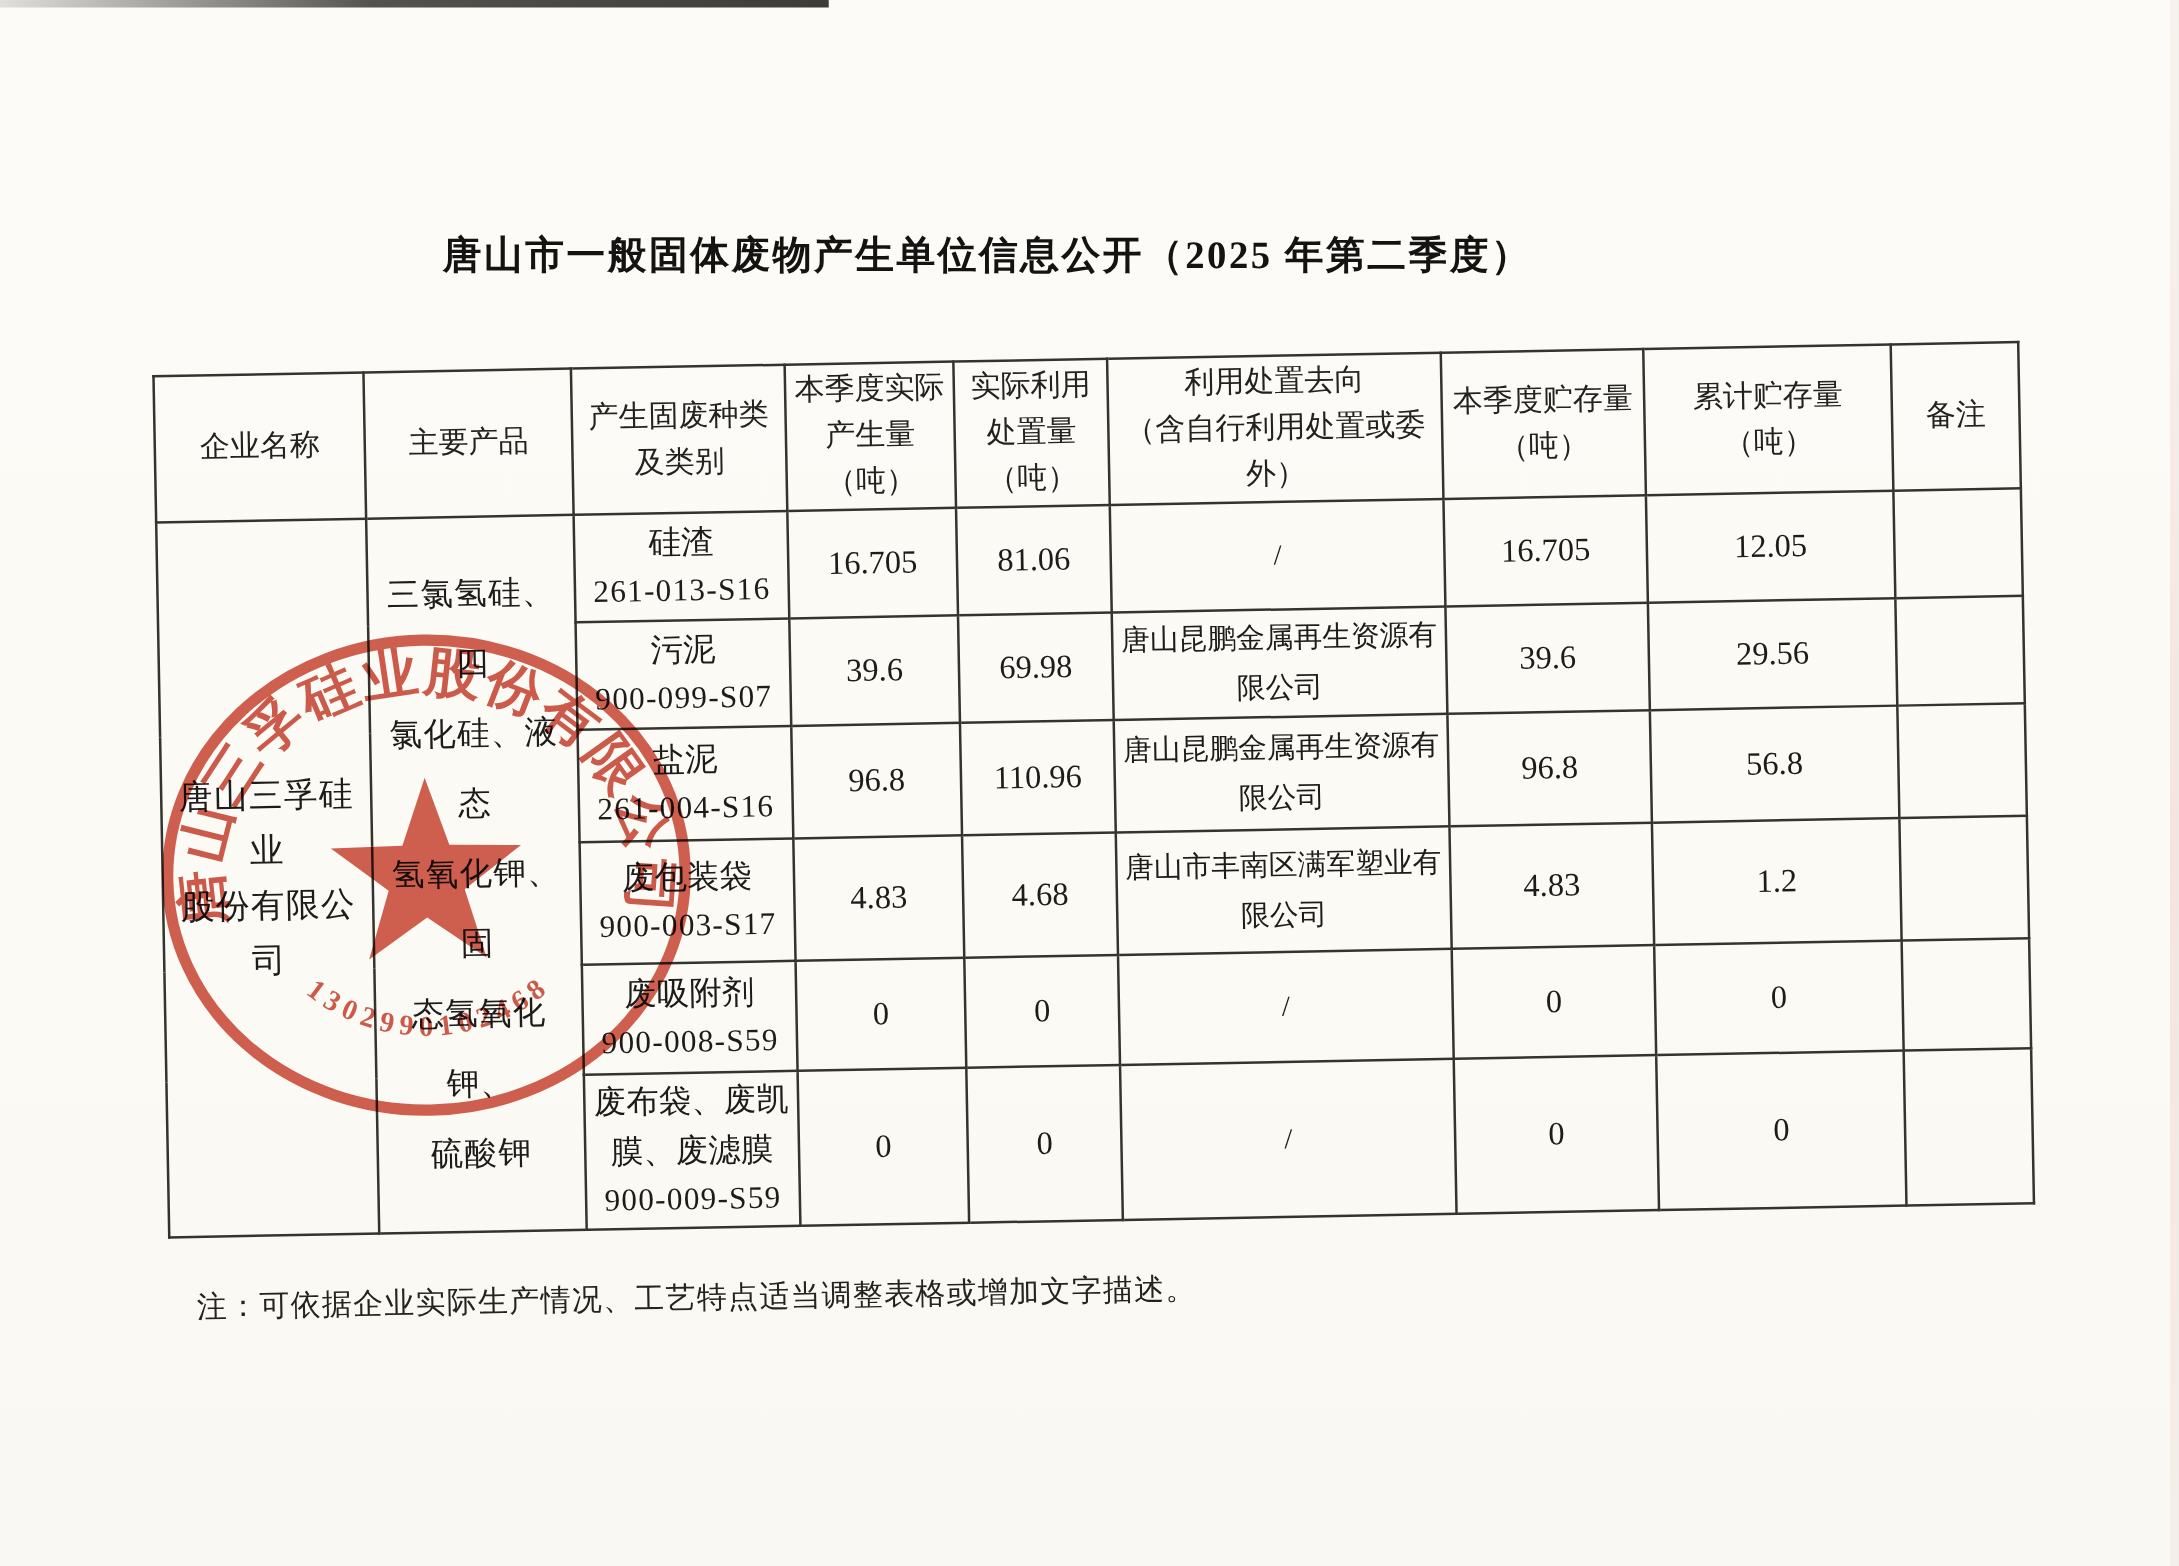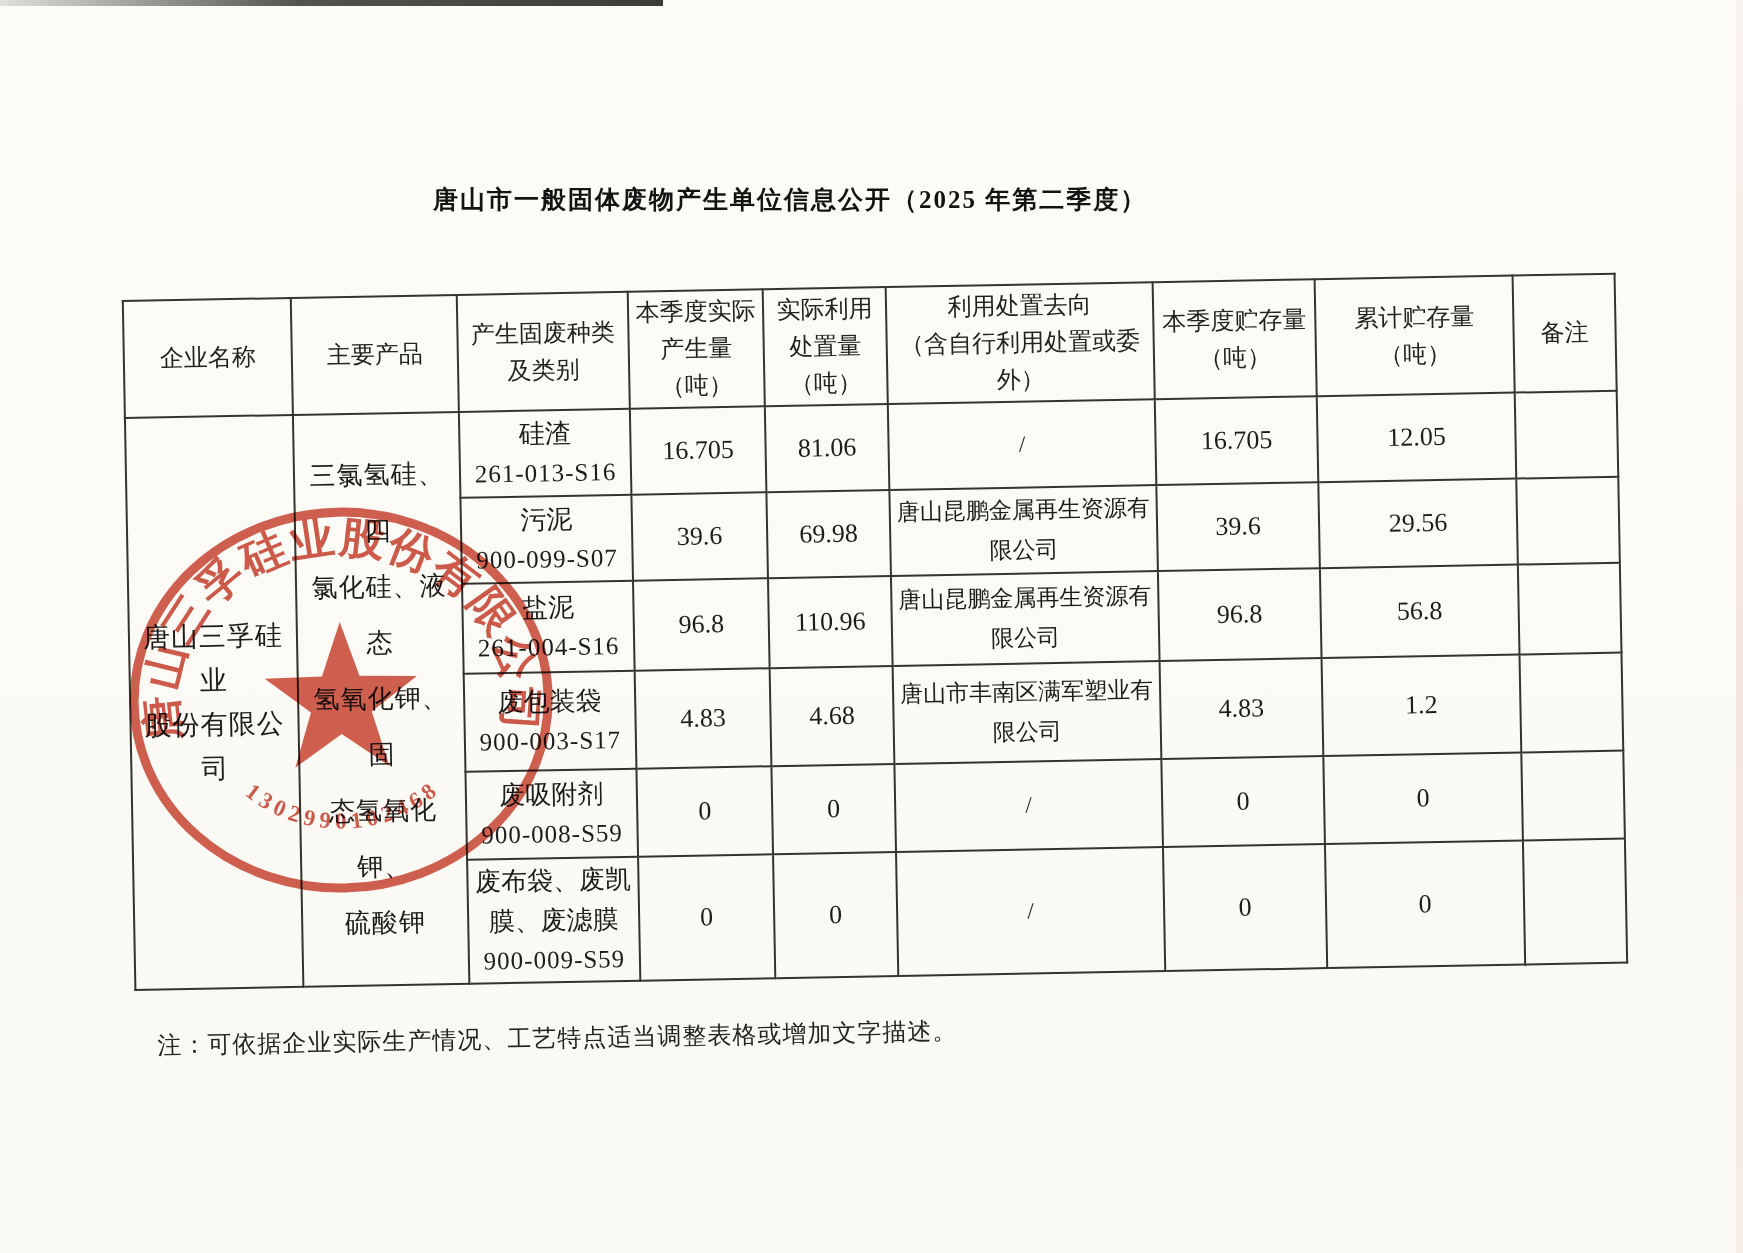--- a/index.html
+++ b/index.html
@@ -20,21 +20,21 @@
     position:absolute;top:0;left:1080;width:663px;height:6px;
     background:linear-gradient(90deg,rgba(70,68,62,.15),rgba(55,53,48,.85) 45%,rgba(40,39,35,.9));
   }
   .scan-edge-right{
     position:absolute;top:0;right:0;width:7px;height:100%;
     background:linear-gradient(180deg,rgba(214,168,160,.10),rgba(226,178,168,.30) 55%,rgba(214,168,160,.12));
   }
   .doc-title{
     position:absolute;top:183px;left:0;width:1580px;
     text-align:center;
-    font-size:25px;font-weight:700;letter-spacing:2px;
+    font-size:31px;font-weight:700;letter-spacing:2px;
     color:#141312;
   }
   .scan-rotate{
     position:absolute;inset:0;
     transform:rotate(-1.05deg);
     transform-origin:128px 640px;
   }
   table.disclosure{
     position:absolute;left:128px;top:300px;
     width:1492px;

